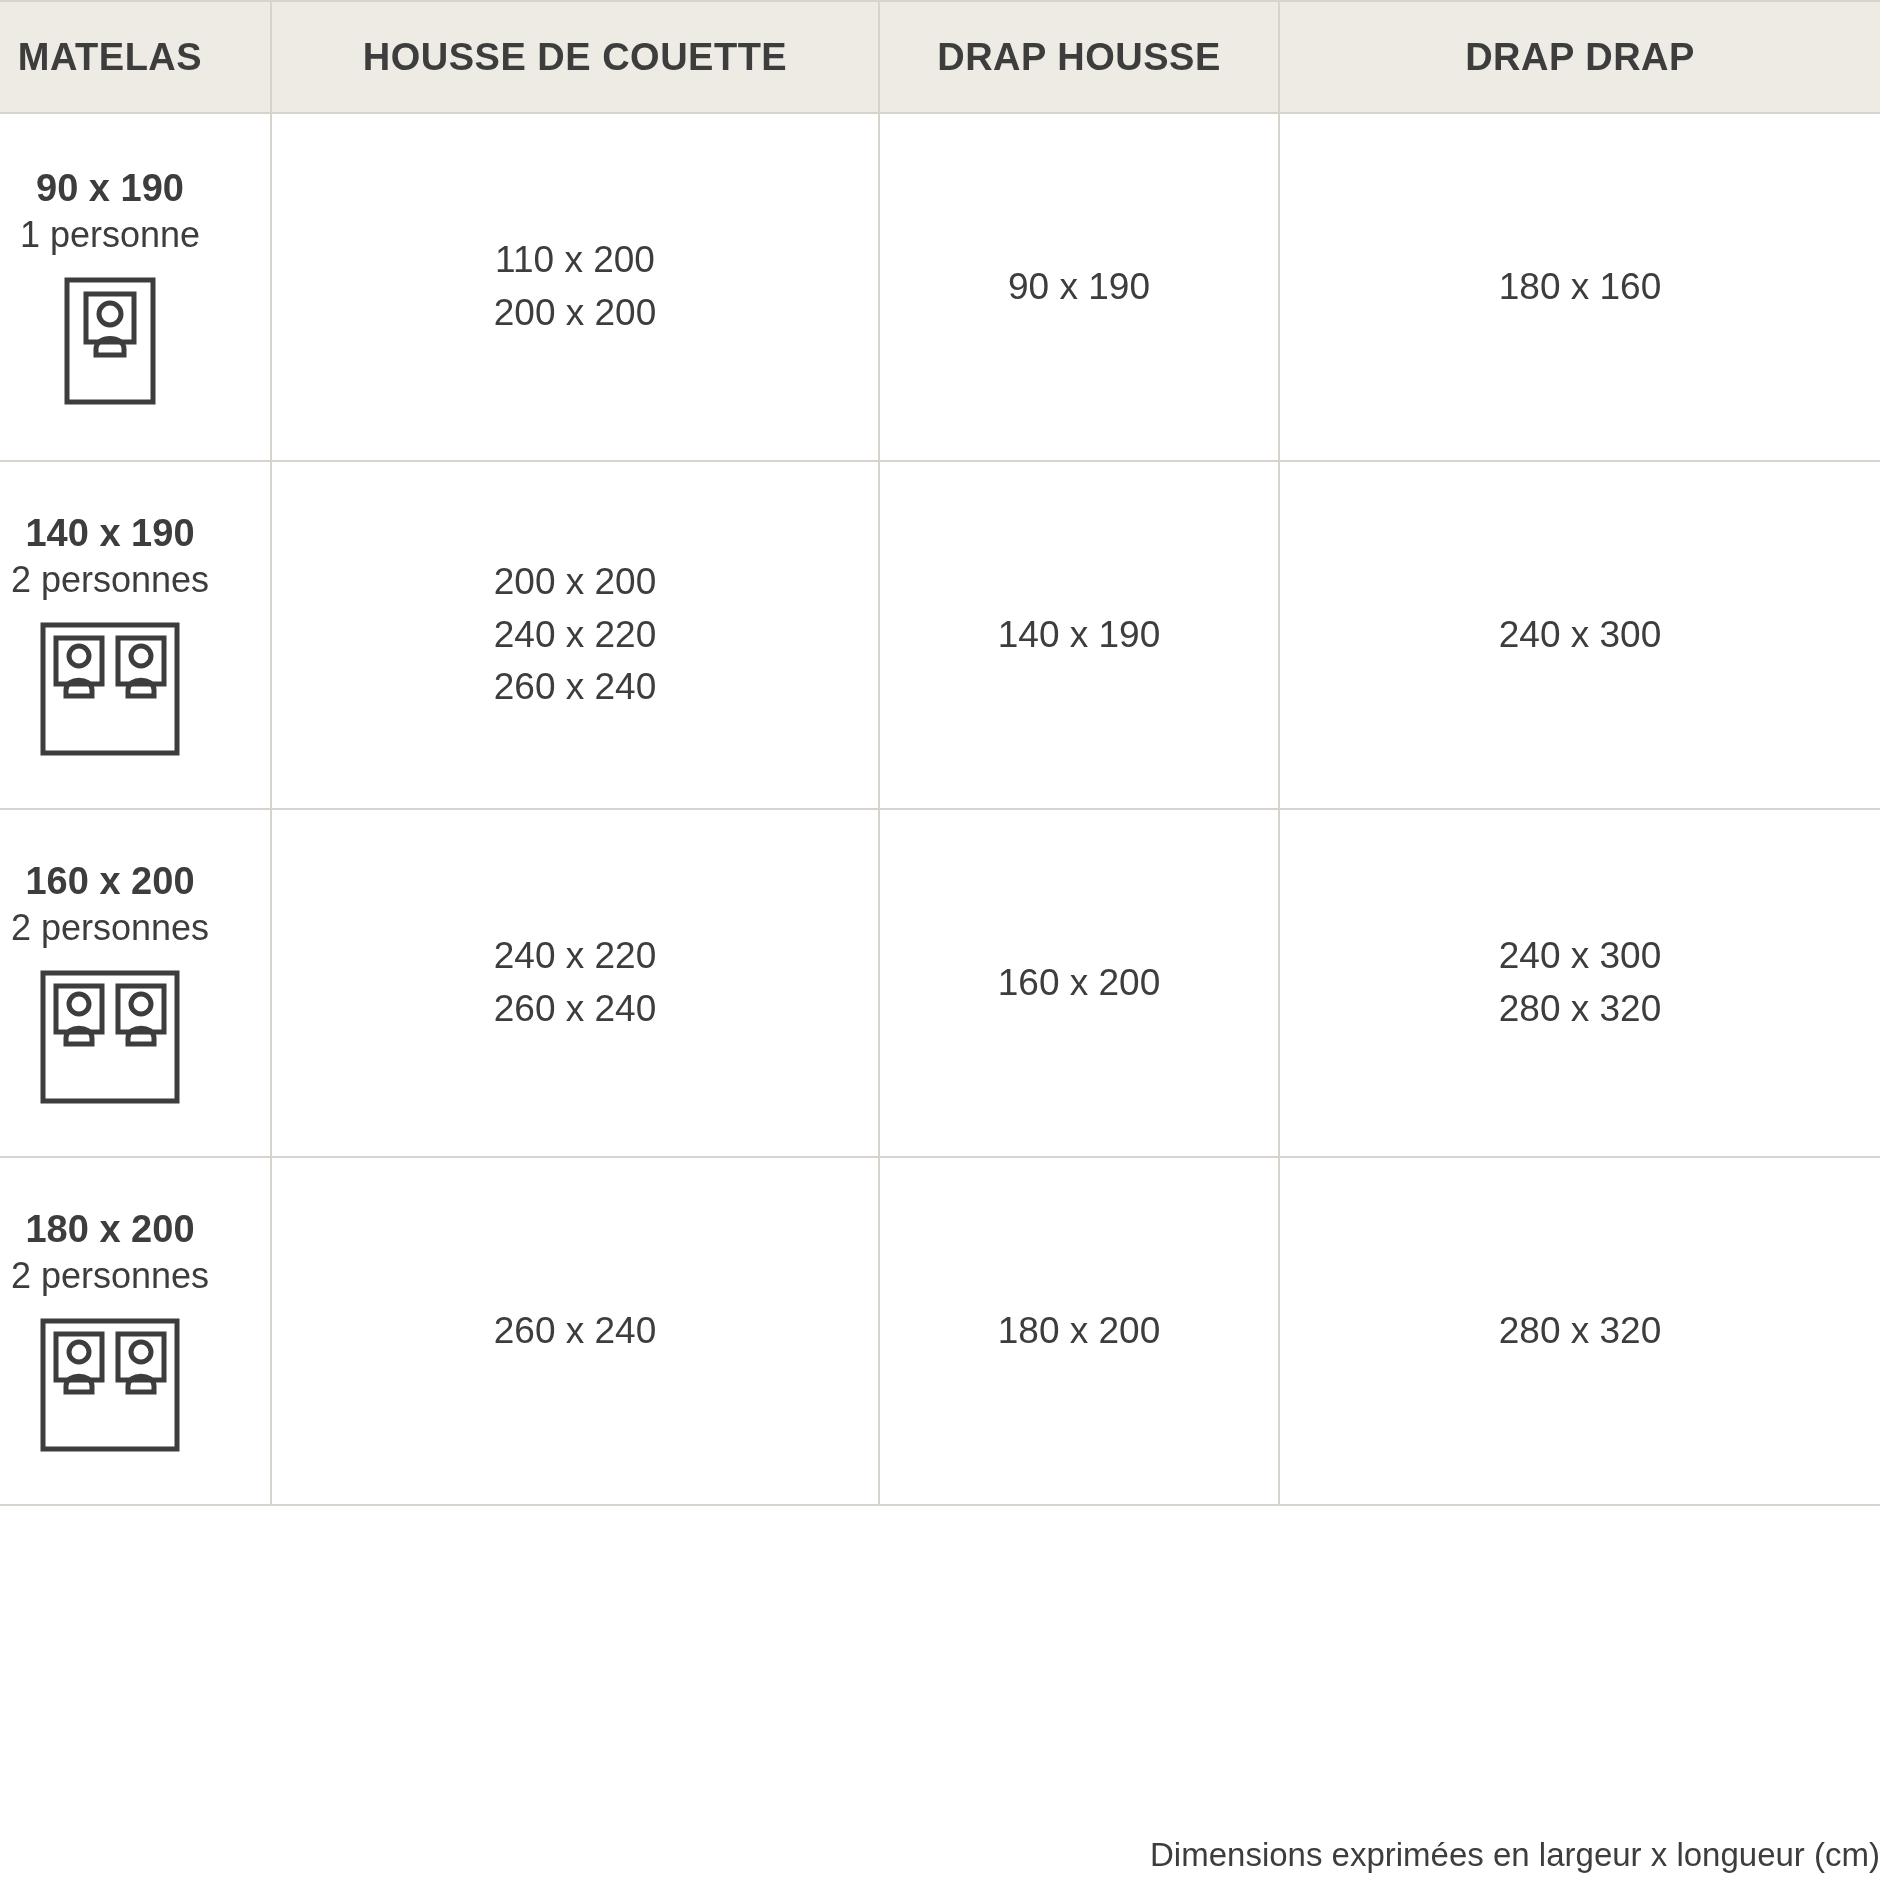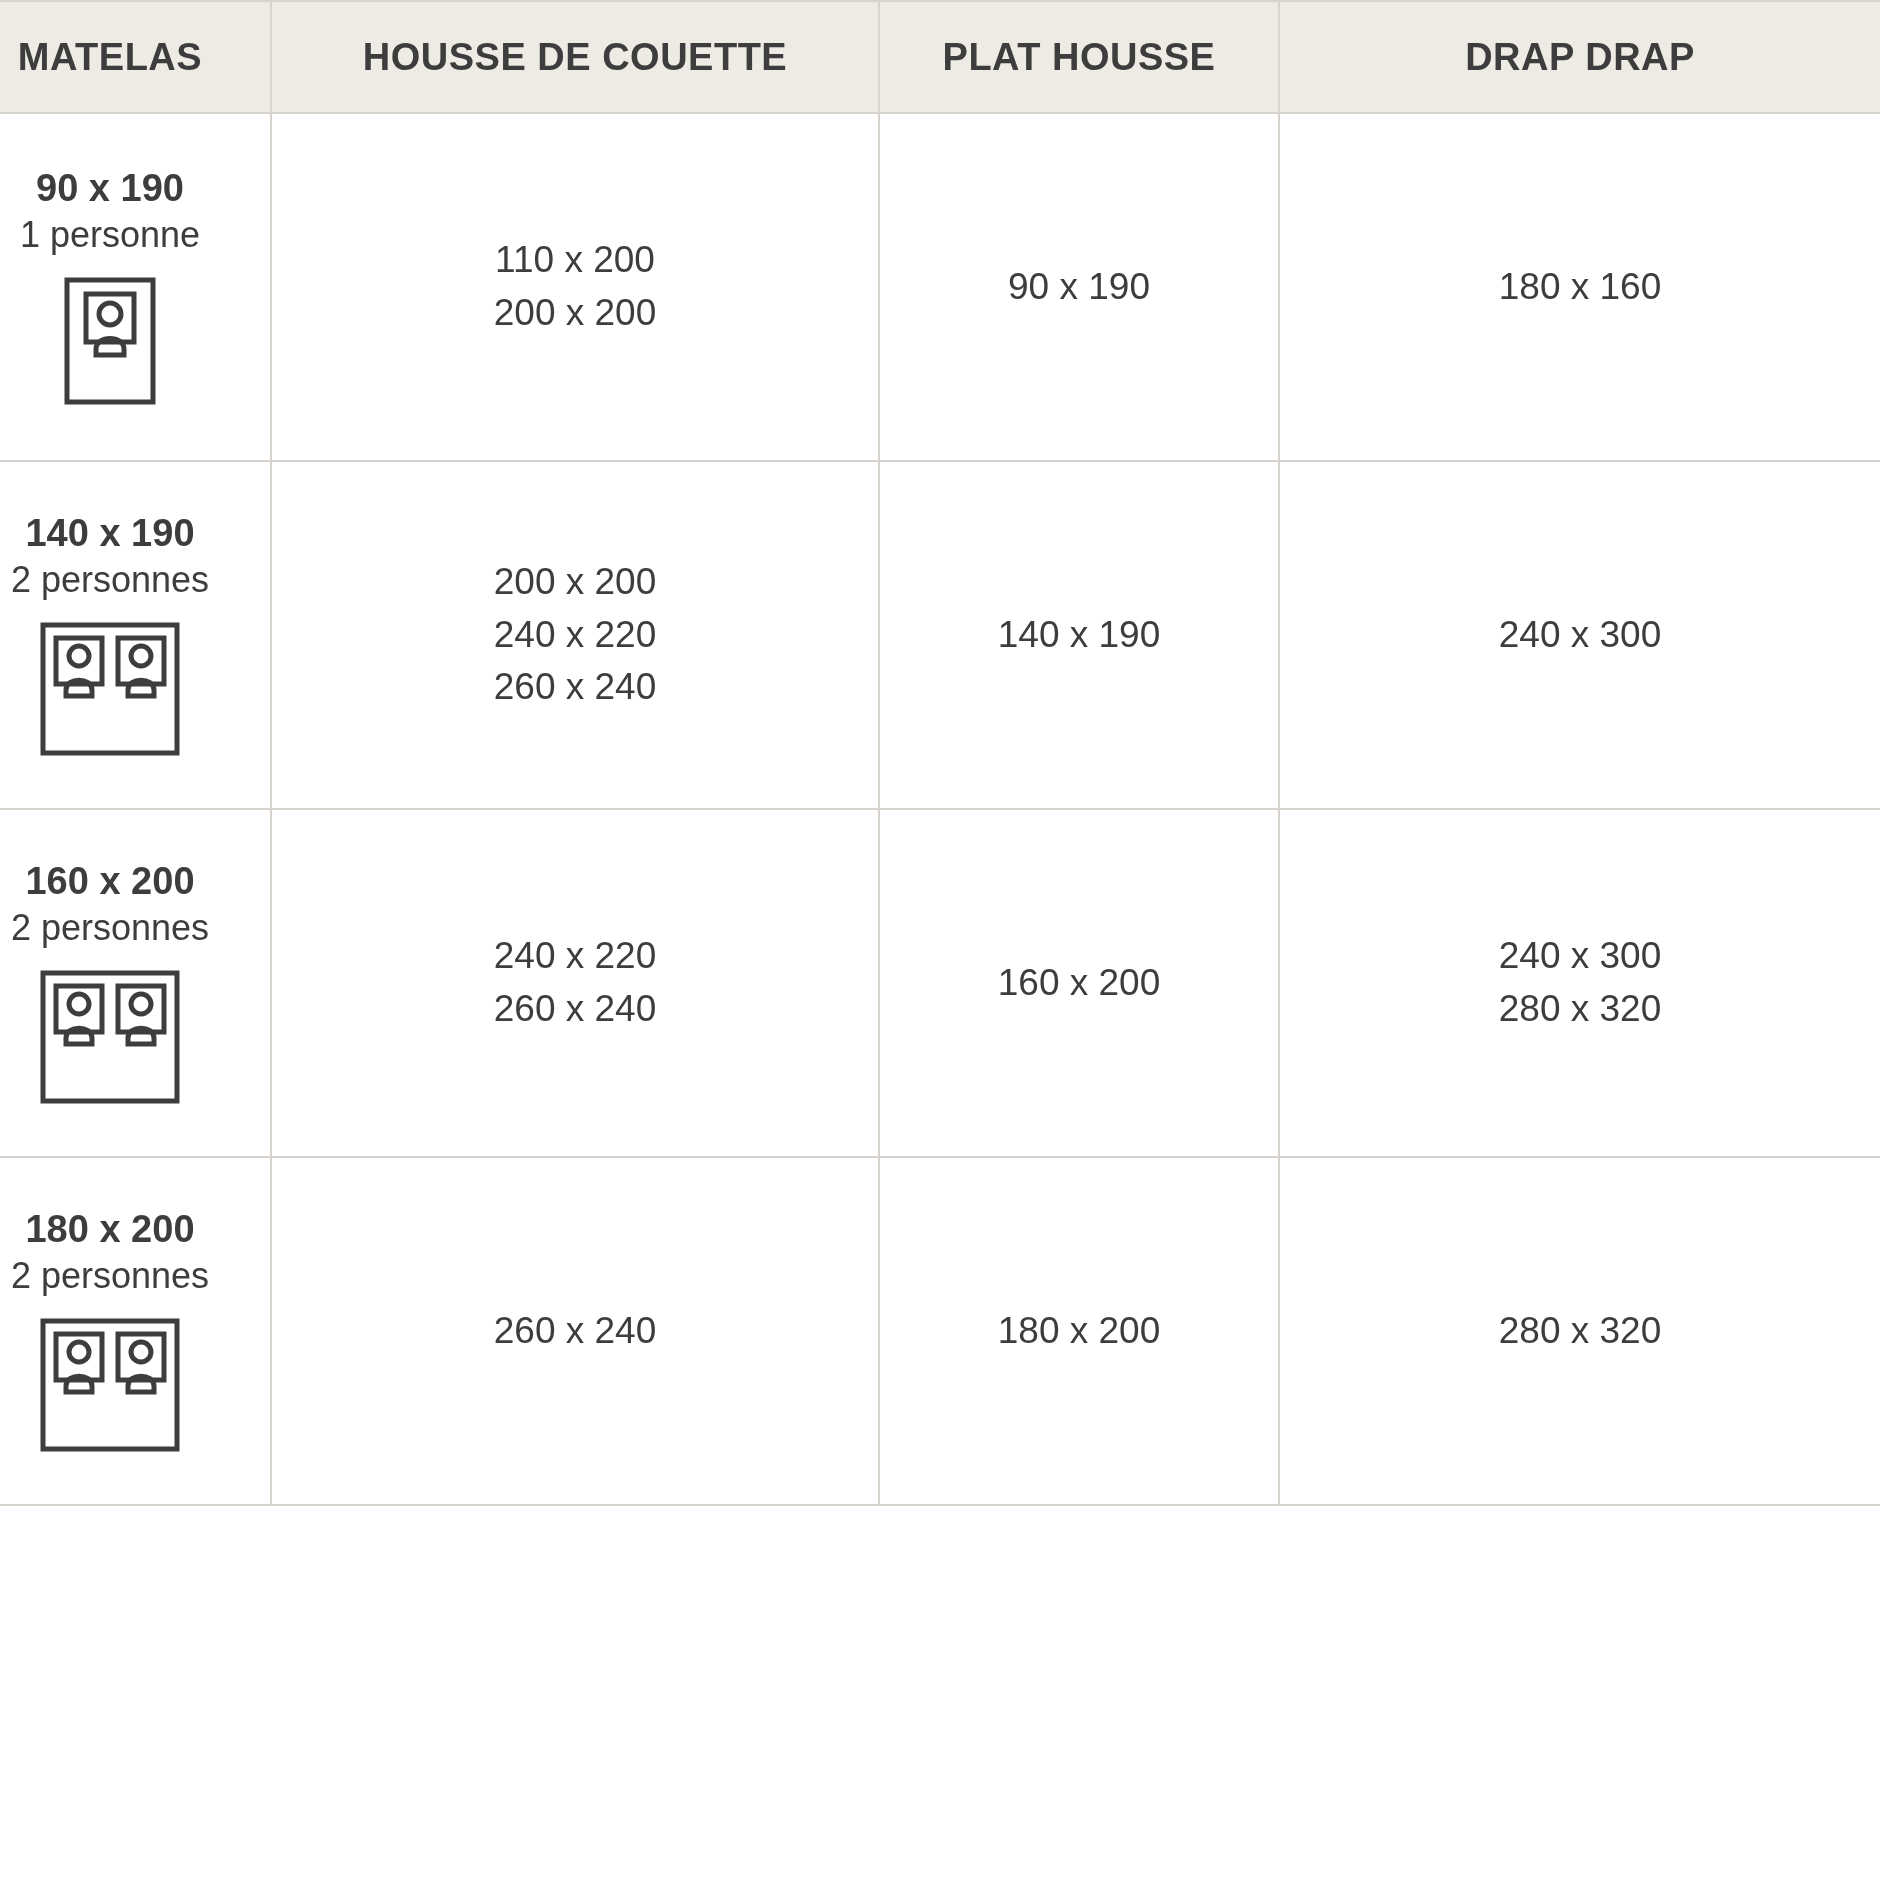--- a/index.html
+++ b/index.html
@@ -93,21 +93,21 @@
     <colgroup>
       <col class="c-matelas">
       <col class="c-housse">
       <col class="c-draph">
       <col class="c-drapp">
     </colgroup>
     <thead>
       <tr>
         <th>MATELAS</th>
         <th>HOUSSE DE COUETTE</th>
-        <th>PLAT HOUSSE</th>
+        <th>DRAP HOUSSE</th>
         <th>DRAP DRAP</th>
       </tr>
     </thead>
     <tbody>
 
       <tr style="height:348px;">
         <td class="matelas-cell">
           <div class="matelas-size">90 x 190</div>
           <div class="matelas-persons">1 personne</div>
           <span>
@@ -212,14 +212,15 @@
           <span class="vline">180 x 200</span>
         </td>
         <td class="value-cell">
           <span class="vline">280 x 320</span>
         </td>
       </tr>
 
     </tbody>
   </table>
 
+  <div class="footnote">Dimensions exprimées en largeur x longueur (cm)</div>
 
 </div>
 
 </body></html>

